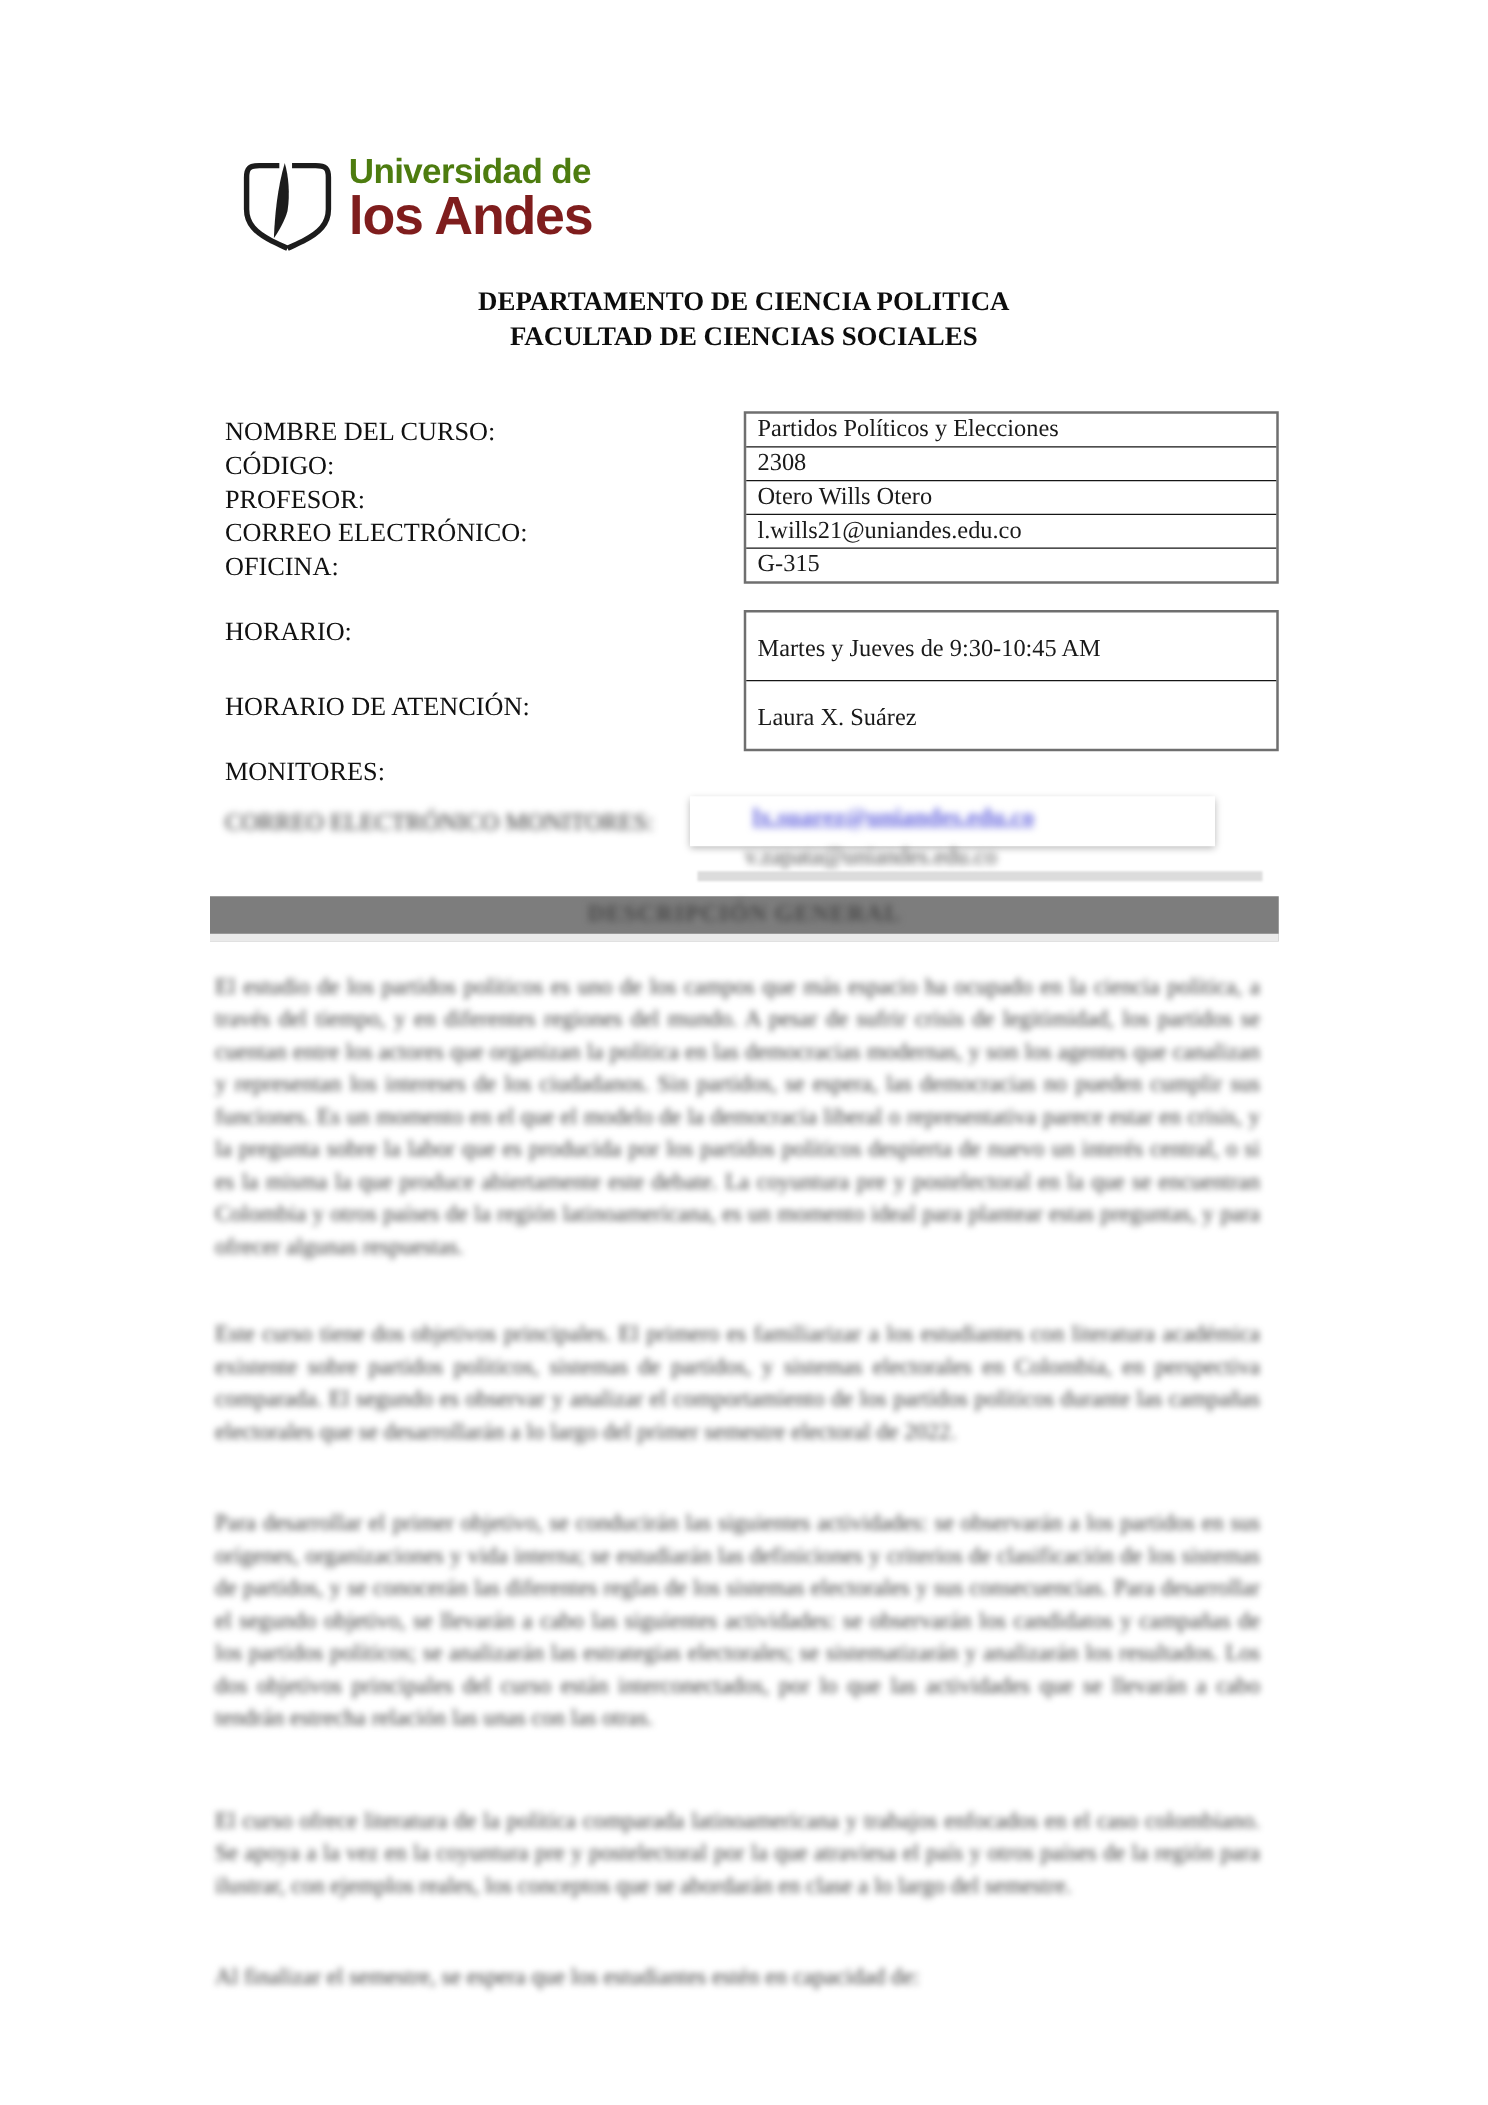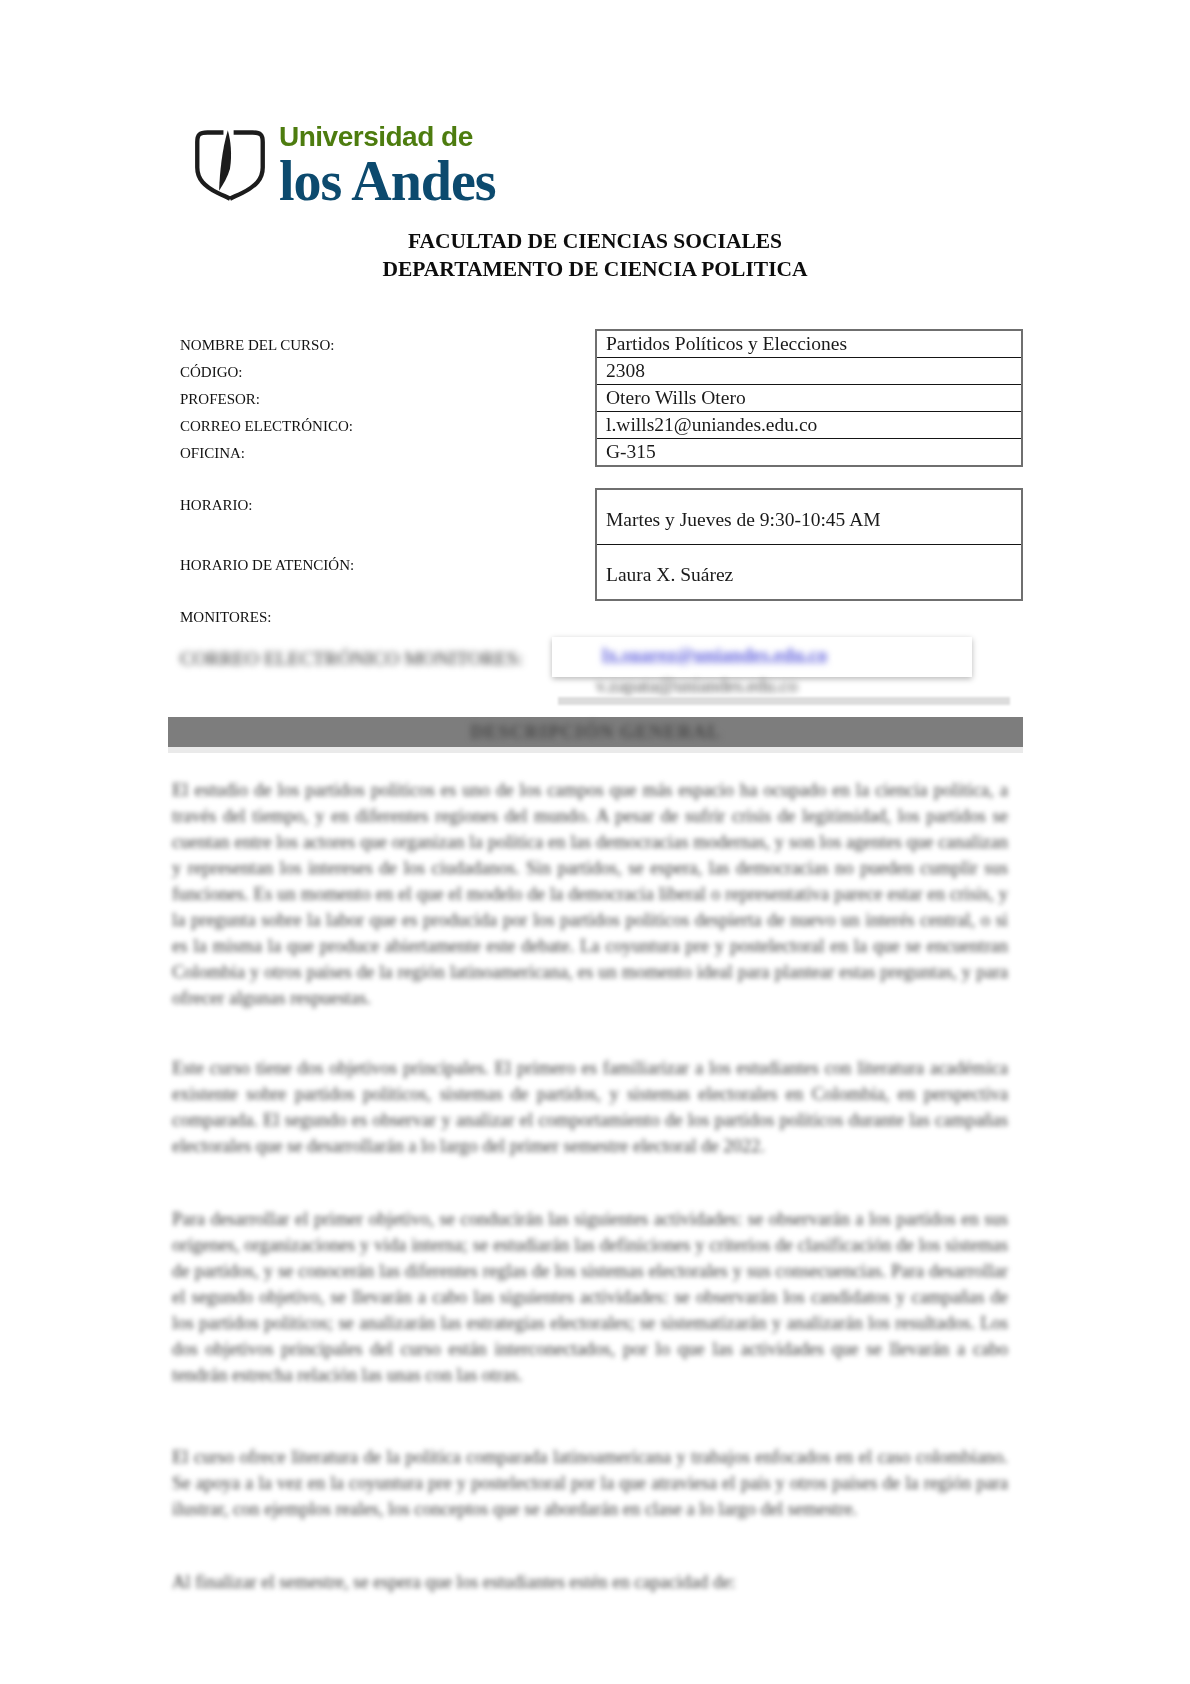--- a/index.html
+++ b/index.html
@@ -6,29 +6,29 @@
   body{
     width:1190px;height:1684px;position:relative;overflow:hidden;
     font-family:"Liberation Serif", serif;color:#1a1a1a;
   }
   .abs{position:absolute;}
 
   
   .logo-mark{left:190px;top:116px;width:80px;height:97px;}
   .logo-line1{left:279px;top:121px;font-family:"Liberation Sans",sans-serif;
     font-weight:bold;font-size:28px;letter-spacing:-0.5px;color:#4d7c0f;}
-  .logo-line2{left:279px;top:149px;font-family:Liberation Serif, serif;
-    font-weight:bold;font-size:56px;letter-spacing:-1px;color:#0c4a6e;}
+  .logo-line2{left:279px;top:149px;font-family:Liberation Sans, sans-serif;
+    font-weight:bold;font-size:43px;letter-spacing:-1px;color:#7f1d1d;}
 
   
   .heading{left:168px;top:227px;width:854px;text-align:center;
     font-weight:bold;font-size:21.5px;line-height:28px;color:#0d0d0d;}
 
   
-  .flabel{left:180px;font-size:15px;line-height:26px;white-space:nowrap;color:#111;}
+  .flabel{left:180px;font-size:21px;line-height:26px;white-space:nowrap;color:#111;}
 
   
   .vtable{left:595px;width:424px;border:2px solid #6f6f6f;background:#fff;}
   .vrow{border-bottom:1px solid #151515;padding:0 9px;font-size:19.5px;}
   .vrow:last-child{border-bottom:none;}
   .vrow.single{height:26px;line-height:26px;white-space:nowrap;overflow:hidden;}
   .vrow.double{height:54px;line-height:27px;white-space:nowrap;overflow:hidden;}
   .vline{display:block;margin-top:16px;}
 
   
@@ -60,22 +60,22 @@
   <svg viewBox="0 0 110 100" width="80" height="97" aria-hidden="true">
     <path d="M46,6 L24,6 C13,6 10,9 10,19 L10,54 C10,70 20,80 38,89 C44,92 51,95 55,97" fill="none" stroke="#1c1c1c" stroke-width="6"></path>
     <path d="M60,6 L86,6 C97,6 100,9 100,19 L100,54 C100,70 90,80 72,89 C66,92 59,95 55,97" fill="none" stroke="#1c1c1c" stroke-width="6"></path>
     <path d="M52,3 C44,30 41,60 40,86 C46,77 52,67 55,56 C58,36 56,17 52,3 Z" fill="#1c1c1c"></path>
   </svg>
 </div>
 <div class="abs logo-line1">Universidad de</div>
 <div class="abs logo-line2">los Andes</div>
 
 <div class="abs heading">
+  <div>DEPARTAMENTO DE CIENCIA POLITICA</div>
   <div>FACULTAD DE CIENCIAS SOCIALES</div>
-  <div>DEPARTAMENTO DE CIENCIA POLITICA</div>
 </div>
 
 <div class="abs flabel" style="top:332px">NOMBRE DEL CURSO:</div>
 <div class="abs flabel" style="top:359px">CÓDIGO:</div>
 <div class="abs flabel" style="top:386px">PROFESOR:</div>
 <div class="abs flabel" style="top:413px">CORREO ELECTRÓNICO:</div>
 <div class="abs flabel" style="top:440px">OFICINA:</div>
 
 <div class="abs vtable" style="top:329px">
   <div class="vrow single"><span>Partidos Políticos y Elecciones</span></div>

